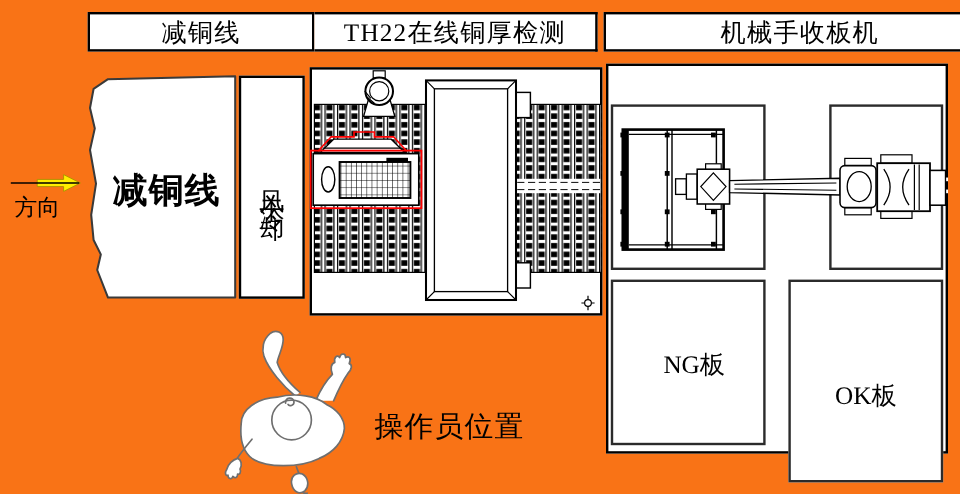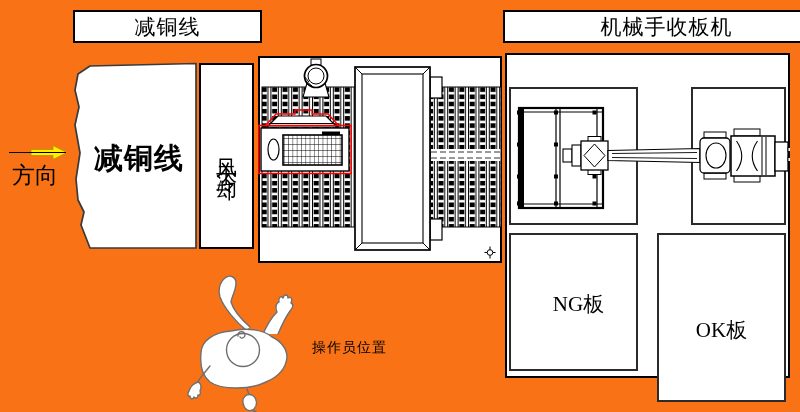--- a/index.html
+++ b/index.html
@@ -10,21 +10,21 @@
   
   .hcell{position:absolute;top:10px;height:33px;box-sizing:border-box;
          border:2px solid #000;display:flex;align-items:center;justify-content:center;
          font-size:21px;letter-spacing:1px;background:#fff;}
   .hdr1{left:73px;width:189px;}
   .hdr2{left:262px;width:236px;border-left:none;}
   .hdr3{left:503px;width:327px;}
 
   
   .arrow-svg{position:absolute;left:5px;top:140px;width:70px;height:26px;}
-  .dir-label{position:absolute;left:12px;top:160px;font-size:23px;}
+  .dir-label{position:absolute;left:12px;top:160px;font-size:19px;}
 
   
   .poly-svg{position:absolute;left:60px;top:55px;width:140px;height:200px;}
   .poly-label{position:absolute;left:86px;top:139px;width:106px;text-align:center;
               font-size:29px;font-weight:bold;letter-spacing:1px;}
 
   
   .cool-box{position:absolute;left:199px;top:63px;width:55px;height:186px;
             box-sizing:border-box;border:2px solid #000;background:#fff;
             display:flex;align-items:center;justify-content:center;}
@@ -43,28 +43,29 @@
   .ibox.tl{left:509px;top:87px;width:129px;height:138px;}
   .ibox.tr{left:691px;top:87px;width:95px;height:138px;}
   .ibox.bl{left:509px;top:233px;width:129px;height:138px;padding-left:10px;}
   .ibox.br{left:657px;top:233px;width:129px;height:169px;}
   .ibox.bl span{position:relative;top:2px;}
   .ibox.br span{position:relative;top:12px;}
   .robot-svg{position:absolute;left:505px;top:53px;width:285px;height:325px;}
 
   
   .person-svg{position:absolute;left:178px;top:262px;width:130px;height:150px;}
-  .op-label{position:absolute;left:312px;top:339px;font-size:14px;letter-spacing:1px;}
+  .op-label{position:absolute;left:312px;top:339px;font-size:24px;letter-spacing:1px;}
 </style>
 </head>
 <body>
 
 <div class="stage">
 
   <div class="hcell hdr1">减铜线</div>
+  <div class="hcell hdr2">TH22在线铜厚检测</div>
   <div class="hcell hdr3">机械手收板机</div>
 
   <svg class="arrow-svg" viewBox="5 140 70 26">
     <polygon points="31,149.5 53,149.5 53,145.5 67,152.5 53,159.5 53,155.5 31,155.5" fill="#FFEE00" stroke="#b09000" stroke-width="0.8"></polygon>
     <line x1="9" y1="152.5" x2="66" y2="152.5" stroke="#000" stroke-width="1.2"></line>
   </svg>
   <div class="dir-label">方向</div>
 
   <svg class="poly-svg" viewBox="60 55 140 200">
     <path d="M196,63.5 L90,66 L78,74 L75,90 L79,107 L75,125 L80,153 L76,179 L78,200 L84,212 L81,225 L90,248 L196,248 Z" fill="#fff" stroke="#3a3a3a" stroke-width="1.7" stroke-linejoin="round"></path>

